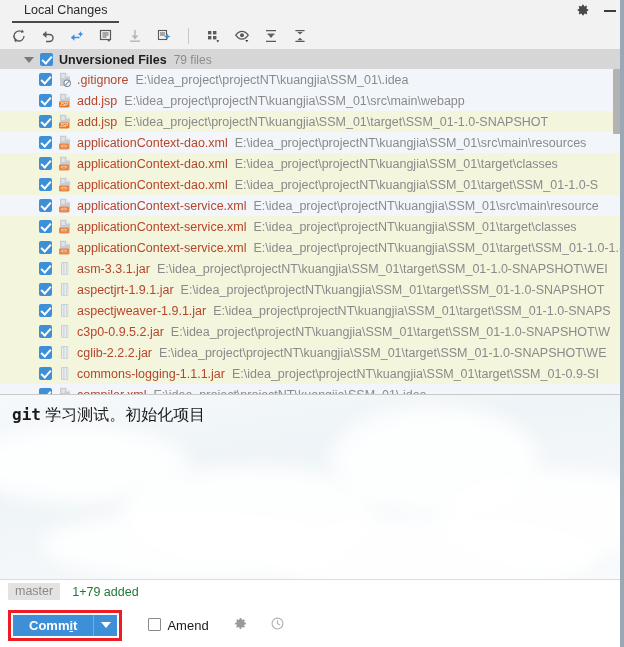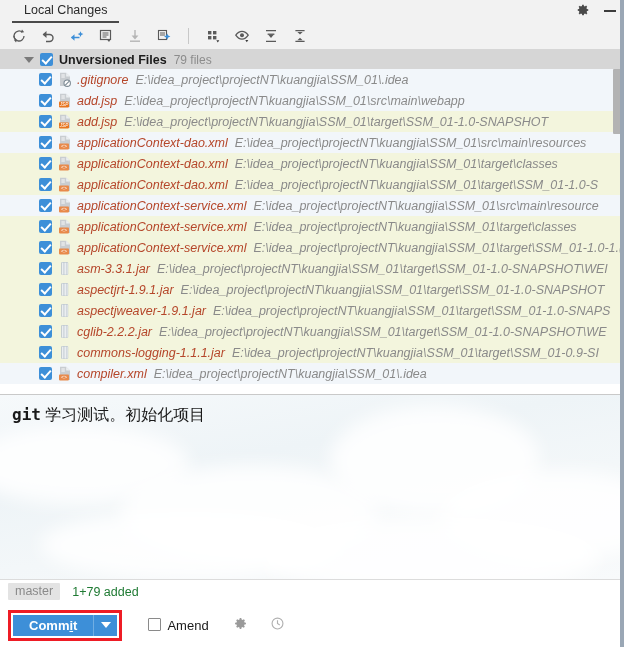--- a/index.html
+++ b/index.html
@@ -101,21 +101,21 @@
     position: absolute;
     left: 4px; top: 1px;
     width: 4px; height: 8px;
     border: solid #ffffff;
     border-width: 0 2px 2px 0;
     transform: rotate(42deg);
   }
   .group-label { font-weight: bold; color: #1c1c1c; font-size: 12.5px; }
   .group-count { color: #8c8c8c; font-size: 12px; margin-left: 7px; }
 
-  .rows { position: relative; font-style: italic; }
+  .rows { position: relative; }
   .row {
     height: 21px;
     display: flex; align-items: center;
     padding-left: 39px;
     white-space: nowrap;
     font-size: 12.5px;
     overflow: hidden;
   }
   .row.alt   { background: #f2f6fa; }
   .row.yell  { background: #f3f5dd; }
@@ -502,20 +502,29 @@
             </svg></span>
           <span class="fname">aspectjweaver-1.9.1.jar</span>
           <span class="fpath">E:\idea_project\projectNT\kuangjia\SSM_01\target\SSM_01-1.0-SNAPS</span>
         </div>
         <div class="row yell">
           <span class="cb"></span>
           <span class="ficon"><svg width="14" height="15" viewBox="0 0 14 15">
               <rect x="3.2" y="1" width="7" height="13" rx="1" fill="#b9c4cc"></rect>
               <path stroke="#ffffff" stroke-width="0.8" d="M4.6 1.6v12M6.1 1.6v12M7.6 1.6v12M9.1 1.6v12"></path>
             </svg></span>
+          <span class="fname">c3p0-0.9.5.2.jar</span>
+          <span class="fpath">E:\idea_project\projectNT\kuangjia\SSM_01\target\SSM_01-1.0-SNAPSHOT\W</span>
+        </div>
+        <div class="row yell">
+          <span class="cb"></span>
+          <span class="ficon"><svg width="14" height="15" viewBox="0 0 14 15">
+              <rect x="3.2" y="1" width="7" height="13" rx="1" fill="#b9c4cc"></rect>
+              <path stroke="#ffffff" stroke-width="0.8" d="M4.6 1.6v12M6.1 1.6v12M7.6 1.6v12M9.1 1.6v12"></path>
+            </svg></span>
           <span class="fname">cglib-2.2.2.jar</span>
           <span class="fpath">E:\idea_project\projectNT\kuangjia\SSM_01\target\SSM_01-1.0-SNAPSHOT\WE</span>
         </div>
         <div class="row yell">
           <span class="cb"></span>
           <span class="ficon"><svg width="14" height="15" viewBox="0 0 14 15">
               <rect x="3.2" y="1" width="7" height="13" rx="1" fill="#b9c4cc"></rect>
               <path stroke="#ffffff" stroke-width="0.8" d="M4.6 1.6v12M6.1 1.6v12M7.6 1.6v12M9.1 1.6v12"></path>
             </svg></span>
           <span class="fname">commons-logging-1.1.1.jar</span>

